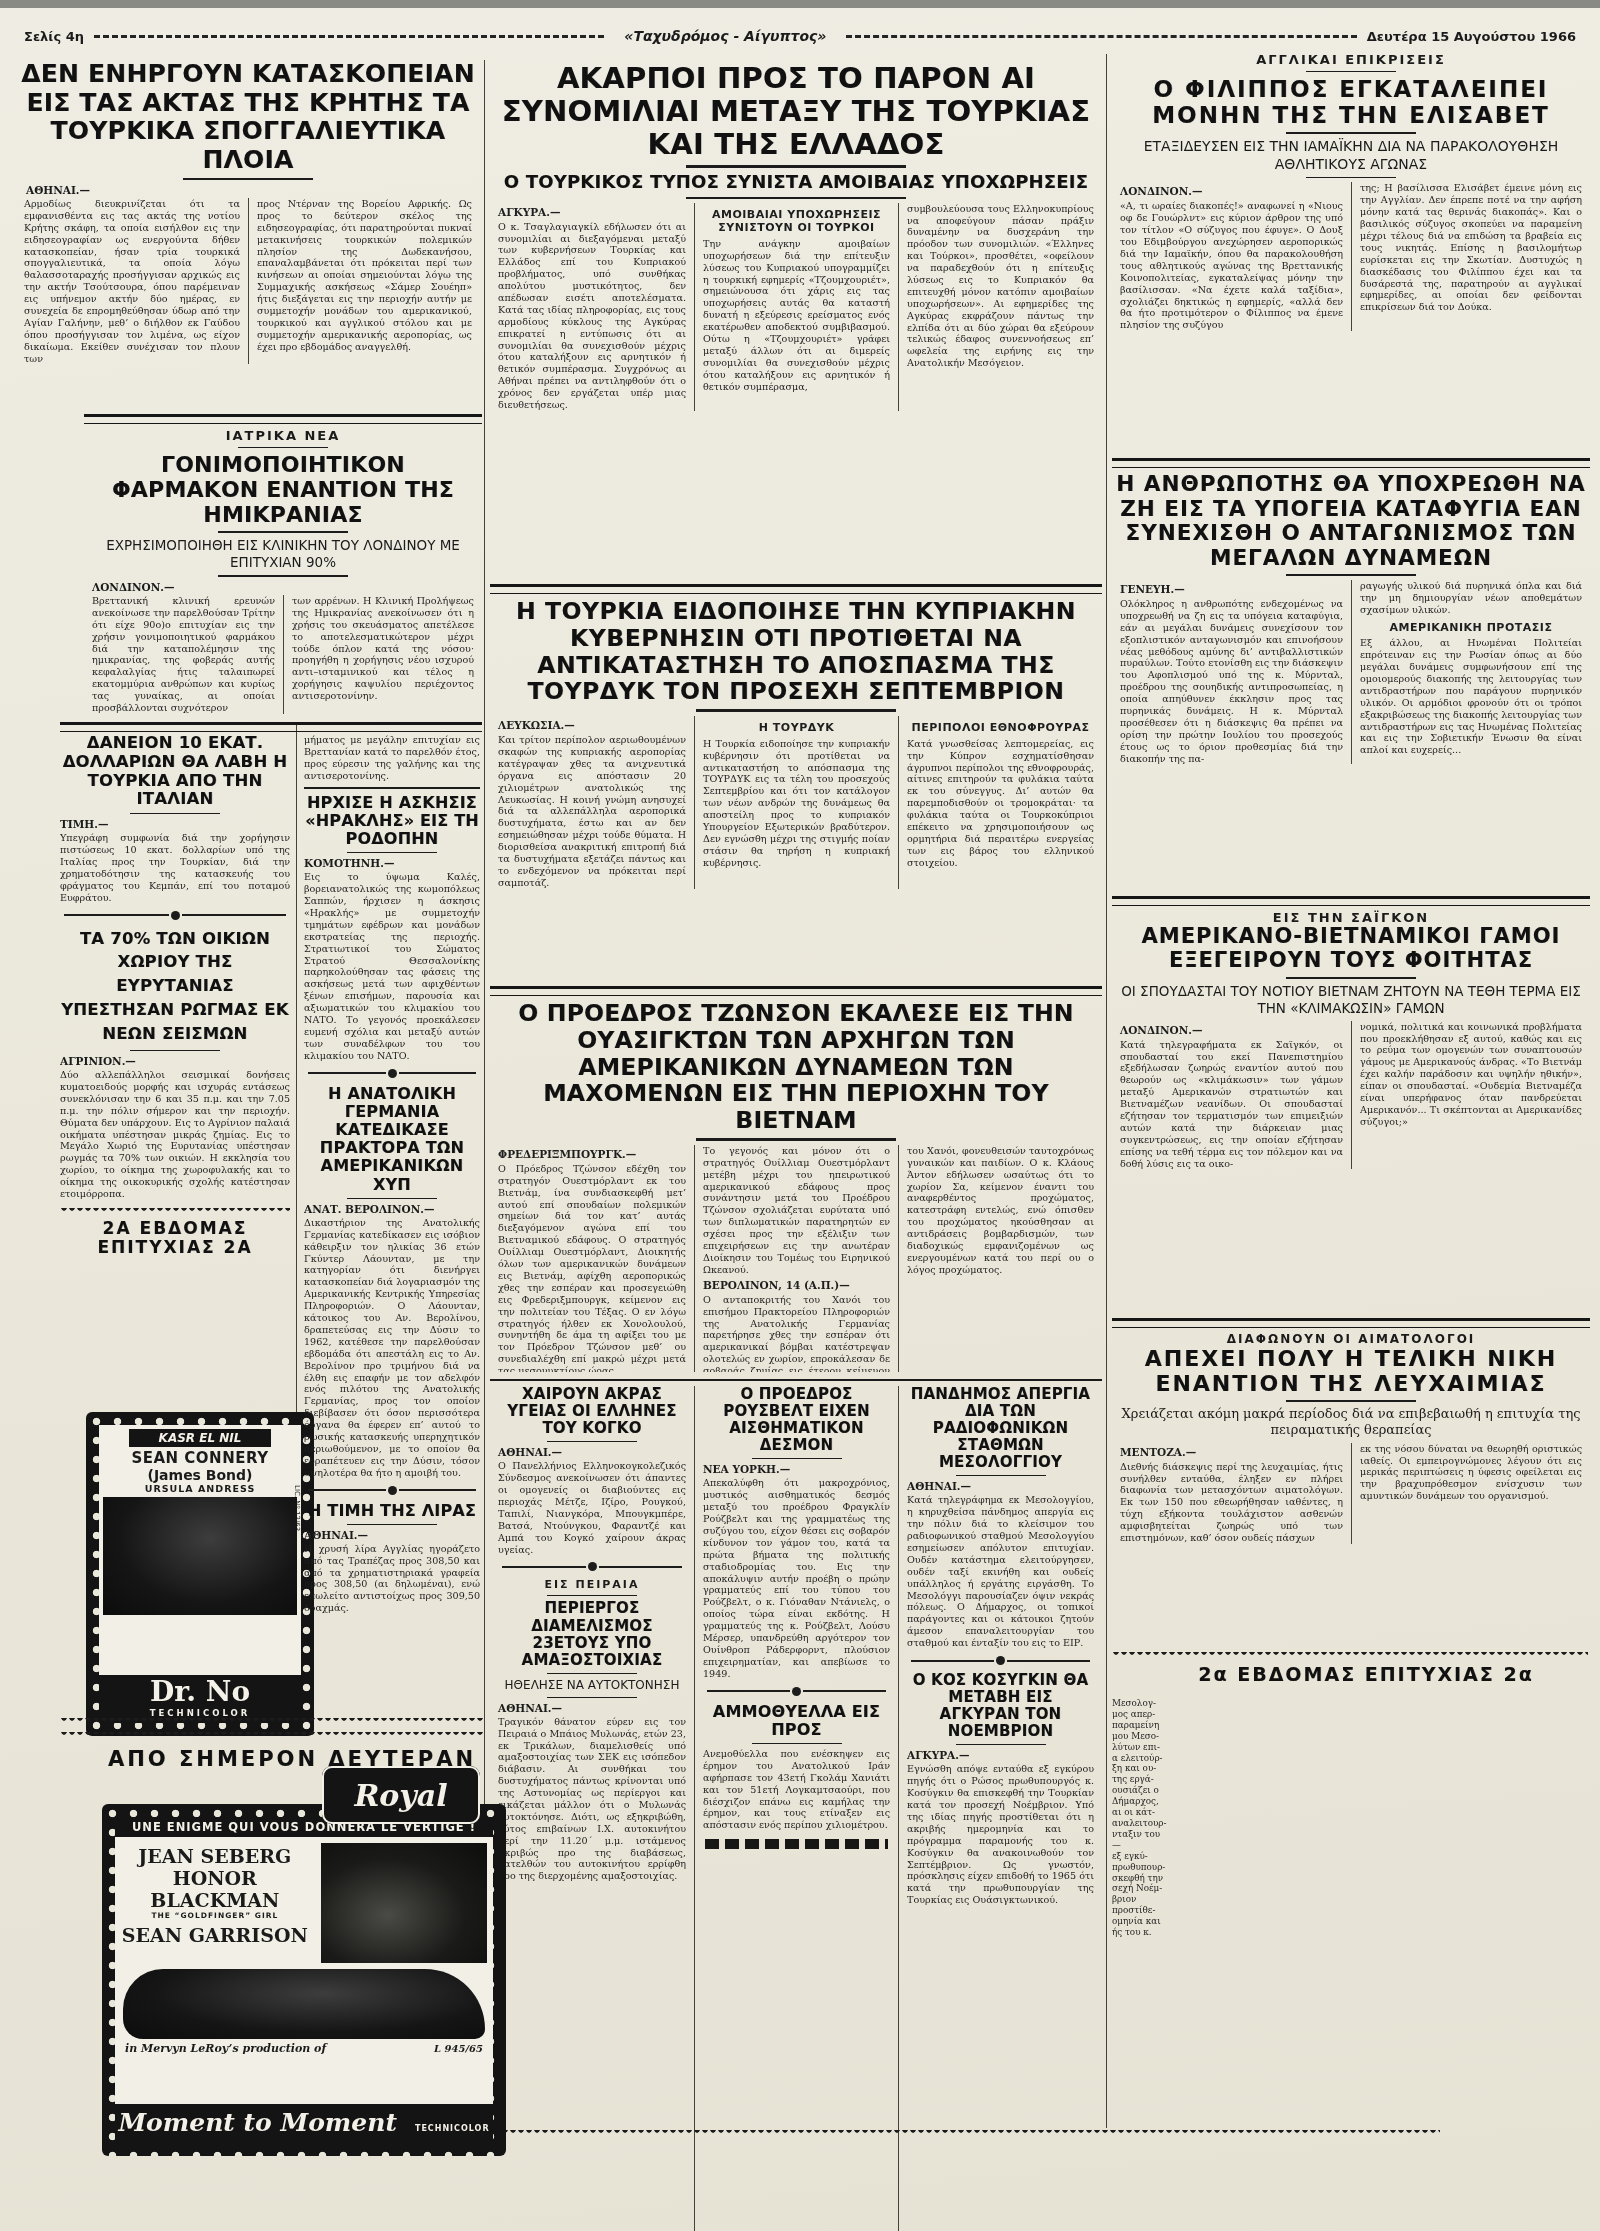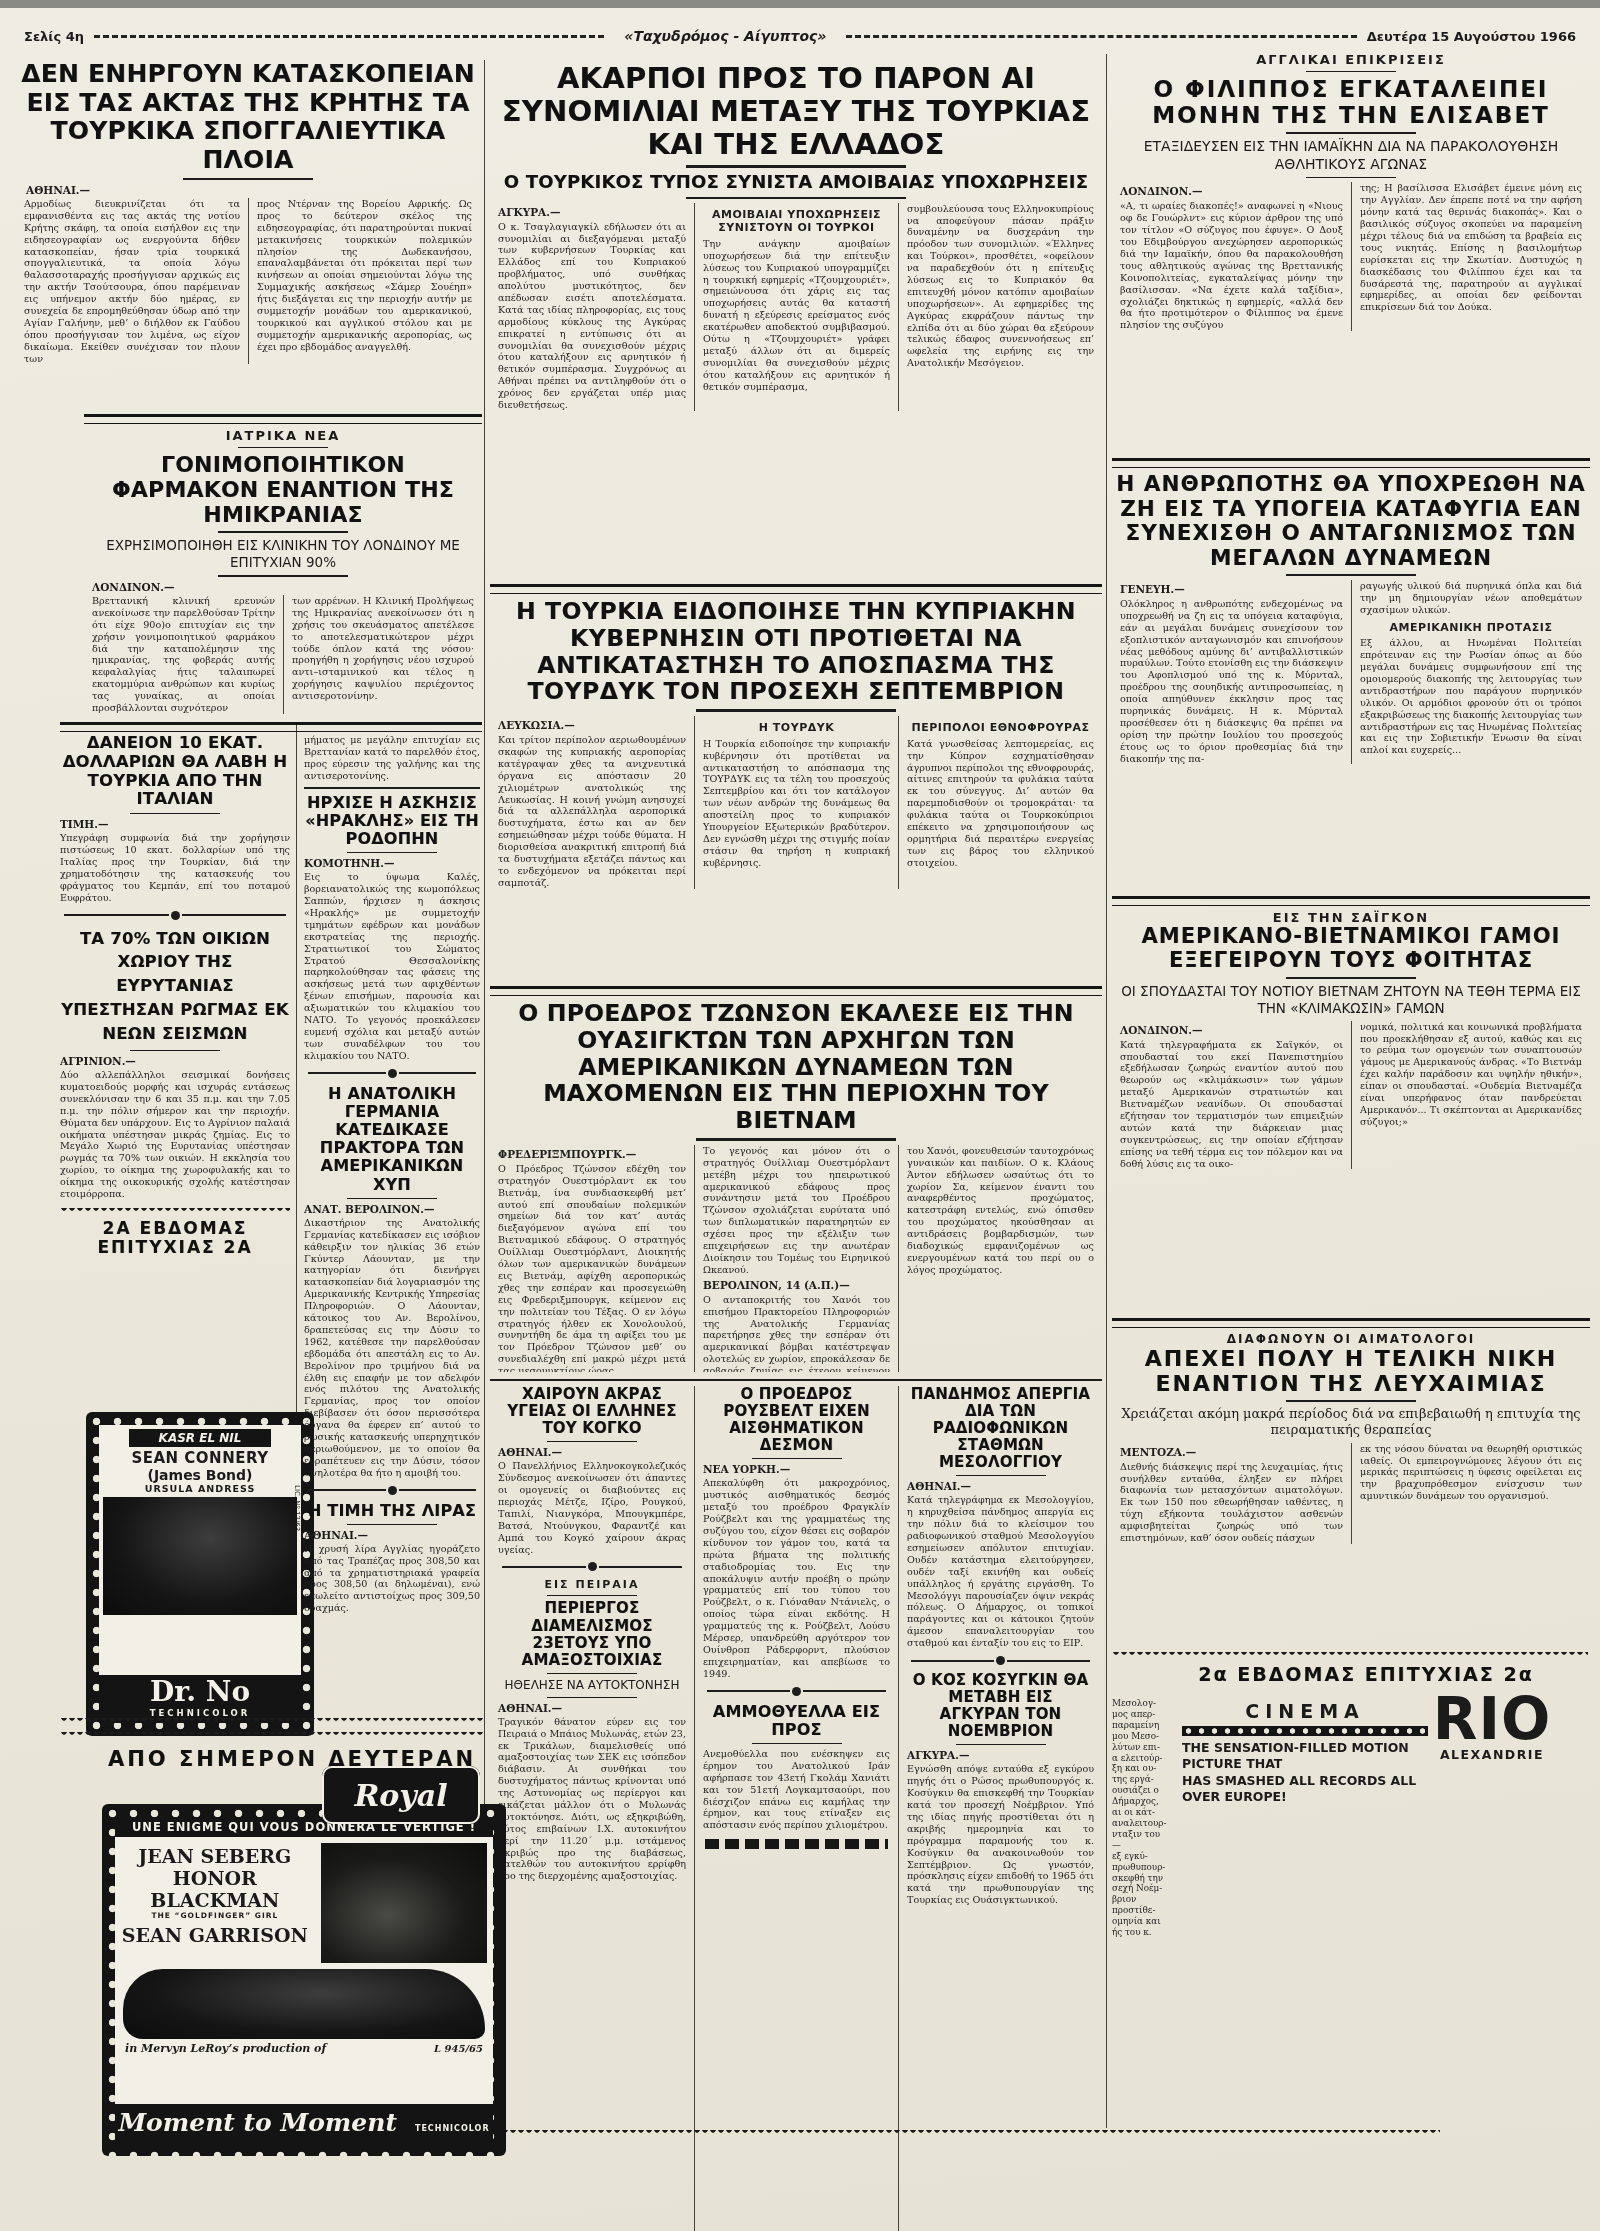--- a/index.html
+++ b/index.html
@@ -367,29 +367,17 @@
 εξ εγκύ-
 πρωθυπουρ-
 σκεφθή την
 σεχή Νοέμ-
 βριον
 προστίθε-
 ομηνία και
 ής του κ.</div>
 
   <div class="abs" style="left:1182px;top:1684px;width:374px;height:436px;">
-    <div style="display:flex;align-items:flex-start;">
-      <div style="flex:1;">
-        <div class="sans" style="font-weight:bold;font-size:19px;letter-spacing:6px;text-align:center;margin-top:8px;">CINEMA</div>
-        <div class="filmbar" style="margin:4px 0;"></div>
-        <div class="sans" style="font-weight:bold;font-size:12.5px;line-height:1.3;">THE SENSATION-FILLED MOTION PICTURE THAT</div>
-        <div class="sans" style="font-weight:bold;font-size:12.5px;line-height:1.3;">HAS SMASHED ALL RECORDS ALL OVER EUROPE!</div>
-      </div>
-      <div style="width:128px;text-align:center;">
-        <div class="sans" style="font-weight:bold;font-size:58px;line-height:.95;letter-spacing:1px;">RIO</div>
-        <div class="sans" style="font-weight:bold;font-size:12.5px;letter-spacing:1.5px;">ALEXANDRIE</div>
-      </div>
-    </div>
   </div>
 
   <div class="abs wavy" style="left:205px;top:2122px;width:1235px;"></div>
 
 </div>
 
 </body></html>

